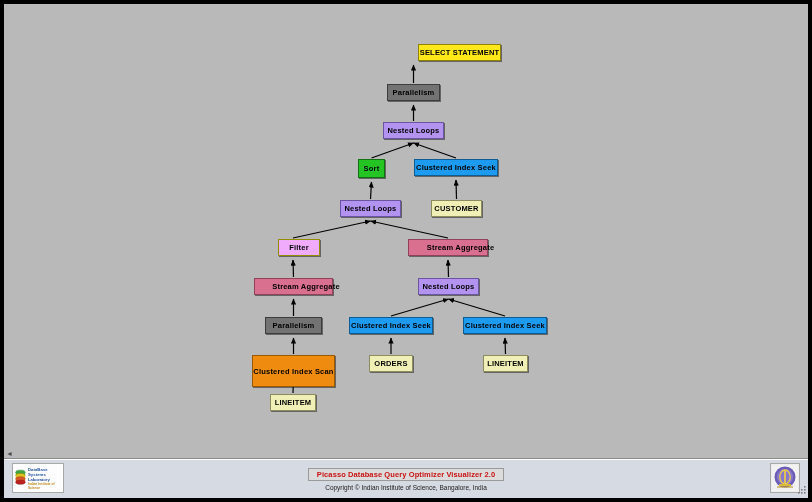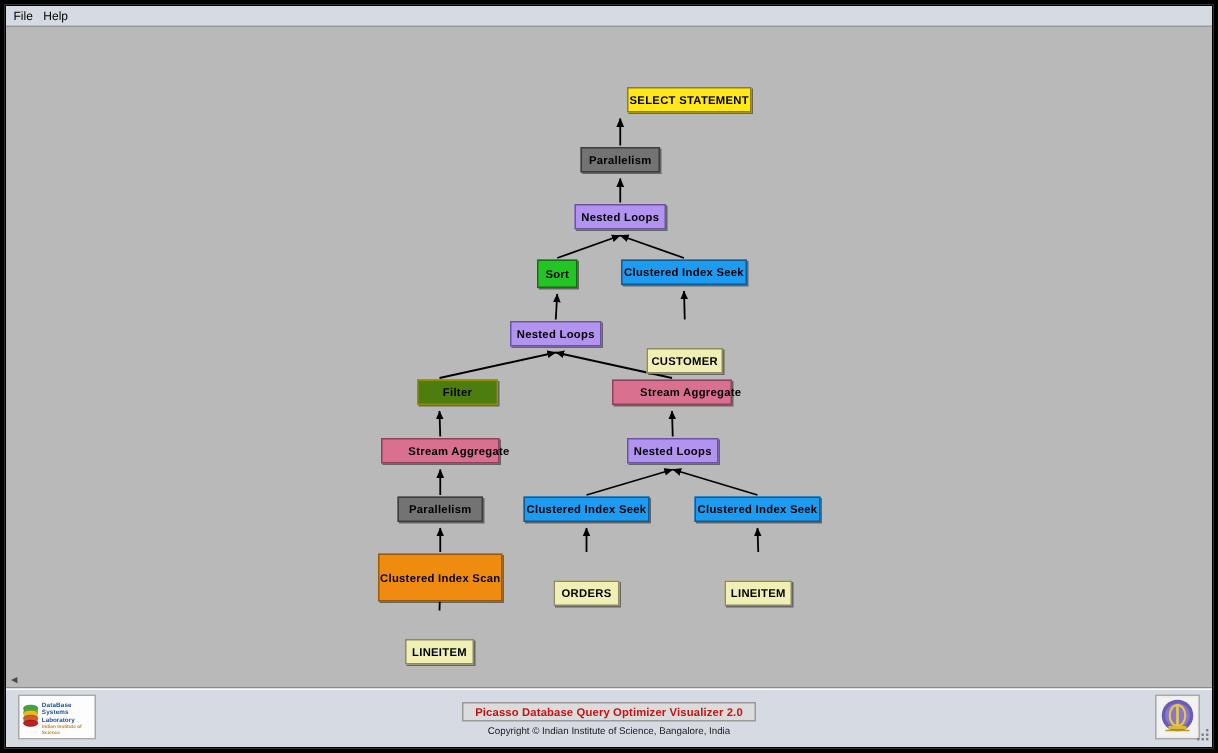--- a/index.html
+++ b/index.html
@@ -145,21 +145,20 @@
     border-color: #8f8f00;
   }
   .node.orange {
     background: #ef8c10;
     border-color: #9a5a05;
   }
   .node.table {
     background: #f0f0b6;
     border-color: #8c8c5e;
     font-size: 7.5px;
-    margin-top: 18px;
   }
 
   
   #footer {
     height: 38px;
     background: #d6dae3;
     flex: none;
     position: relative;
     display: flex;
     align-items: center;
@@ -233,24 +232,20 @@
     font-size: 7px;
     color: #4a4a4a;
     line-height: 7px;
   }
 </style>
 </head>
 <body>
 
 <div id="app-window">
 
-  <div id="menu-bar">
-    <div class="menu-item">File</div>
-    <div class="menu-item">Help</div>
-  </div>
 
 
   <div id="canvas-outer">
     <div id="plan-canvas">
       <svg id="edge-layer" viewBox="0 0 804 404">
         <defs>
           <marker id="arrowhead" markerWidth="7" markerHeight="7" refX="5.6" refY="2.6" orient="auto" markerUnits="userSpaceOnUse">
             <path d="M0,0 L6,2.6 L0,5.2 z" fill="#000"></path>
           </marker>
         </defs>
@@ -289,21 +284,21 @@
           </div>
           <div class="node blue" style="left: 410px; top: 155px; width: 84px; height: 17px; background: rgb(28, 155, 240);">
             <span>Clustered Index Seek</span>
           </div>
           <div class="node table" style="left: 427px; top: 196px; width: 51px; height: 17px; background: rgb(240, 240, 182);">
             <span>CUSTOMER</span>
           </div>
           <div class="node purple" style="left: 336px; top: 196px; width: 61px; height: 17px; background: rgb(179, 147, 240);">
             <span>Nested Loops</span>
           </div>
-          <div class="node yellow" style="left: 274px; top: 235px; width: 54px; height: 17px; background: #4d7c0f;">
+          <div class="node yellow" style="left: 274px; top: 235px; width: 42px; height: 17px; background: #f0abfc;">
             <span>Filter</span>
           </div>
           <div class="node pink" style="left: 404px; top: 235px; width: 80px; height: 17px; background: rgb(217, 112, 143);">
             <span>Stream Aggregate</span>
           </div>
           <div class="node pink" style="left: 250px; top: 274px; width: 79px; height: 17px; background: rgb(217, 112, 143);">
             <span>Stream Aggregate</span>
           </div>
           <div class="node purple" style="left: 414px; top: 274px; width: 61px; height: 17px; background: rgb(179, 147, 240);">
             <span>Nested Loops</span>

